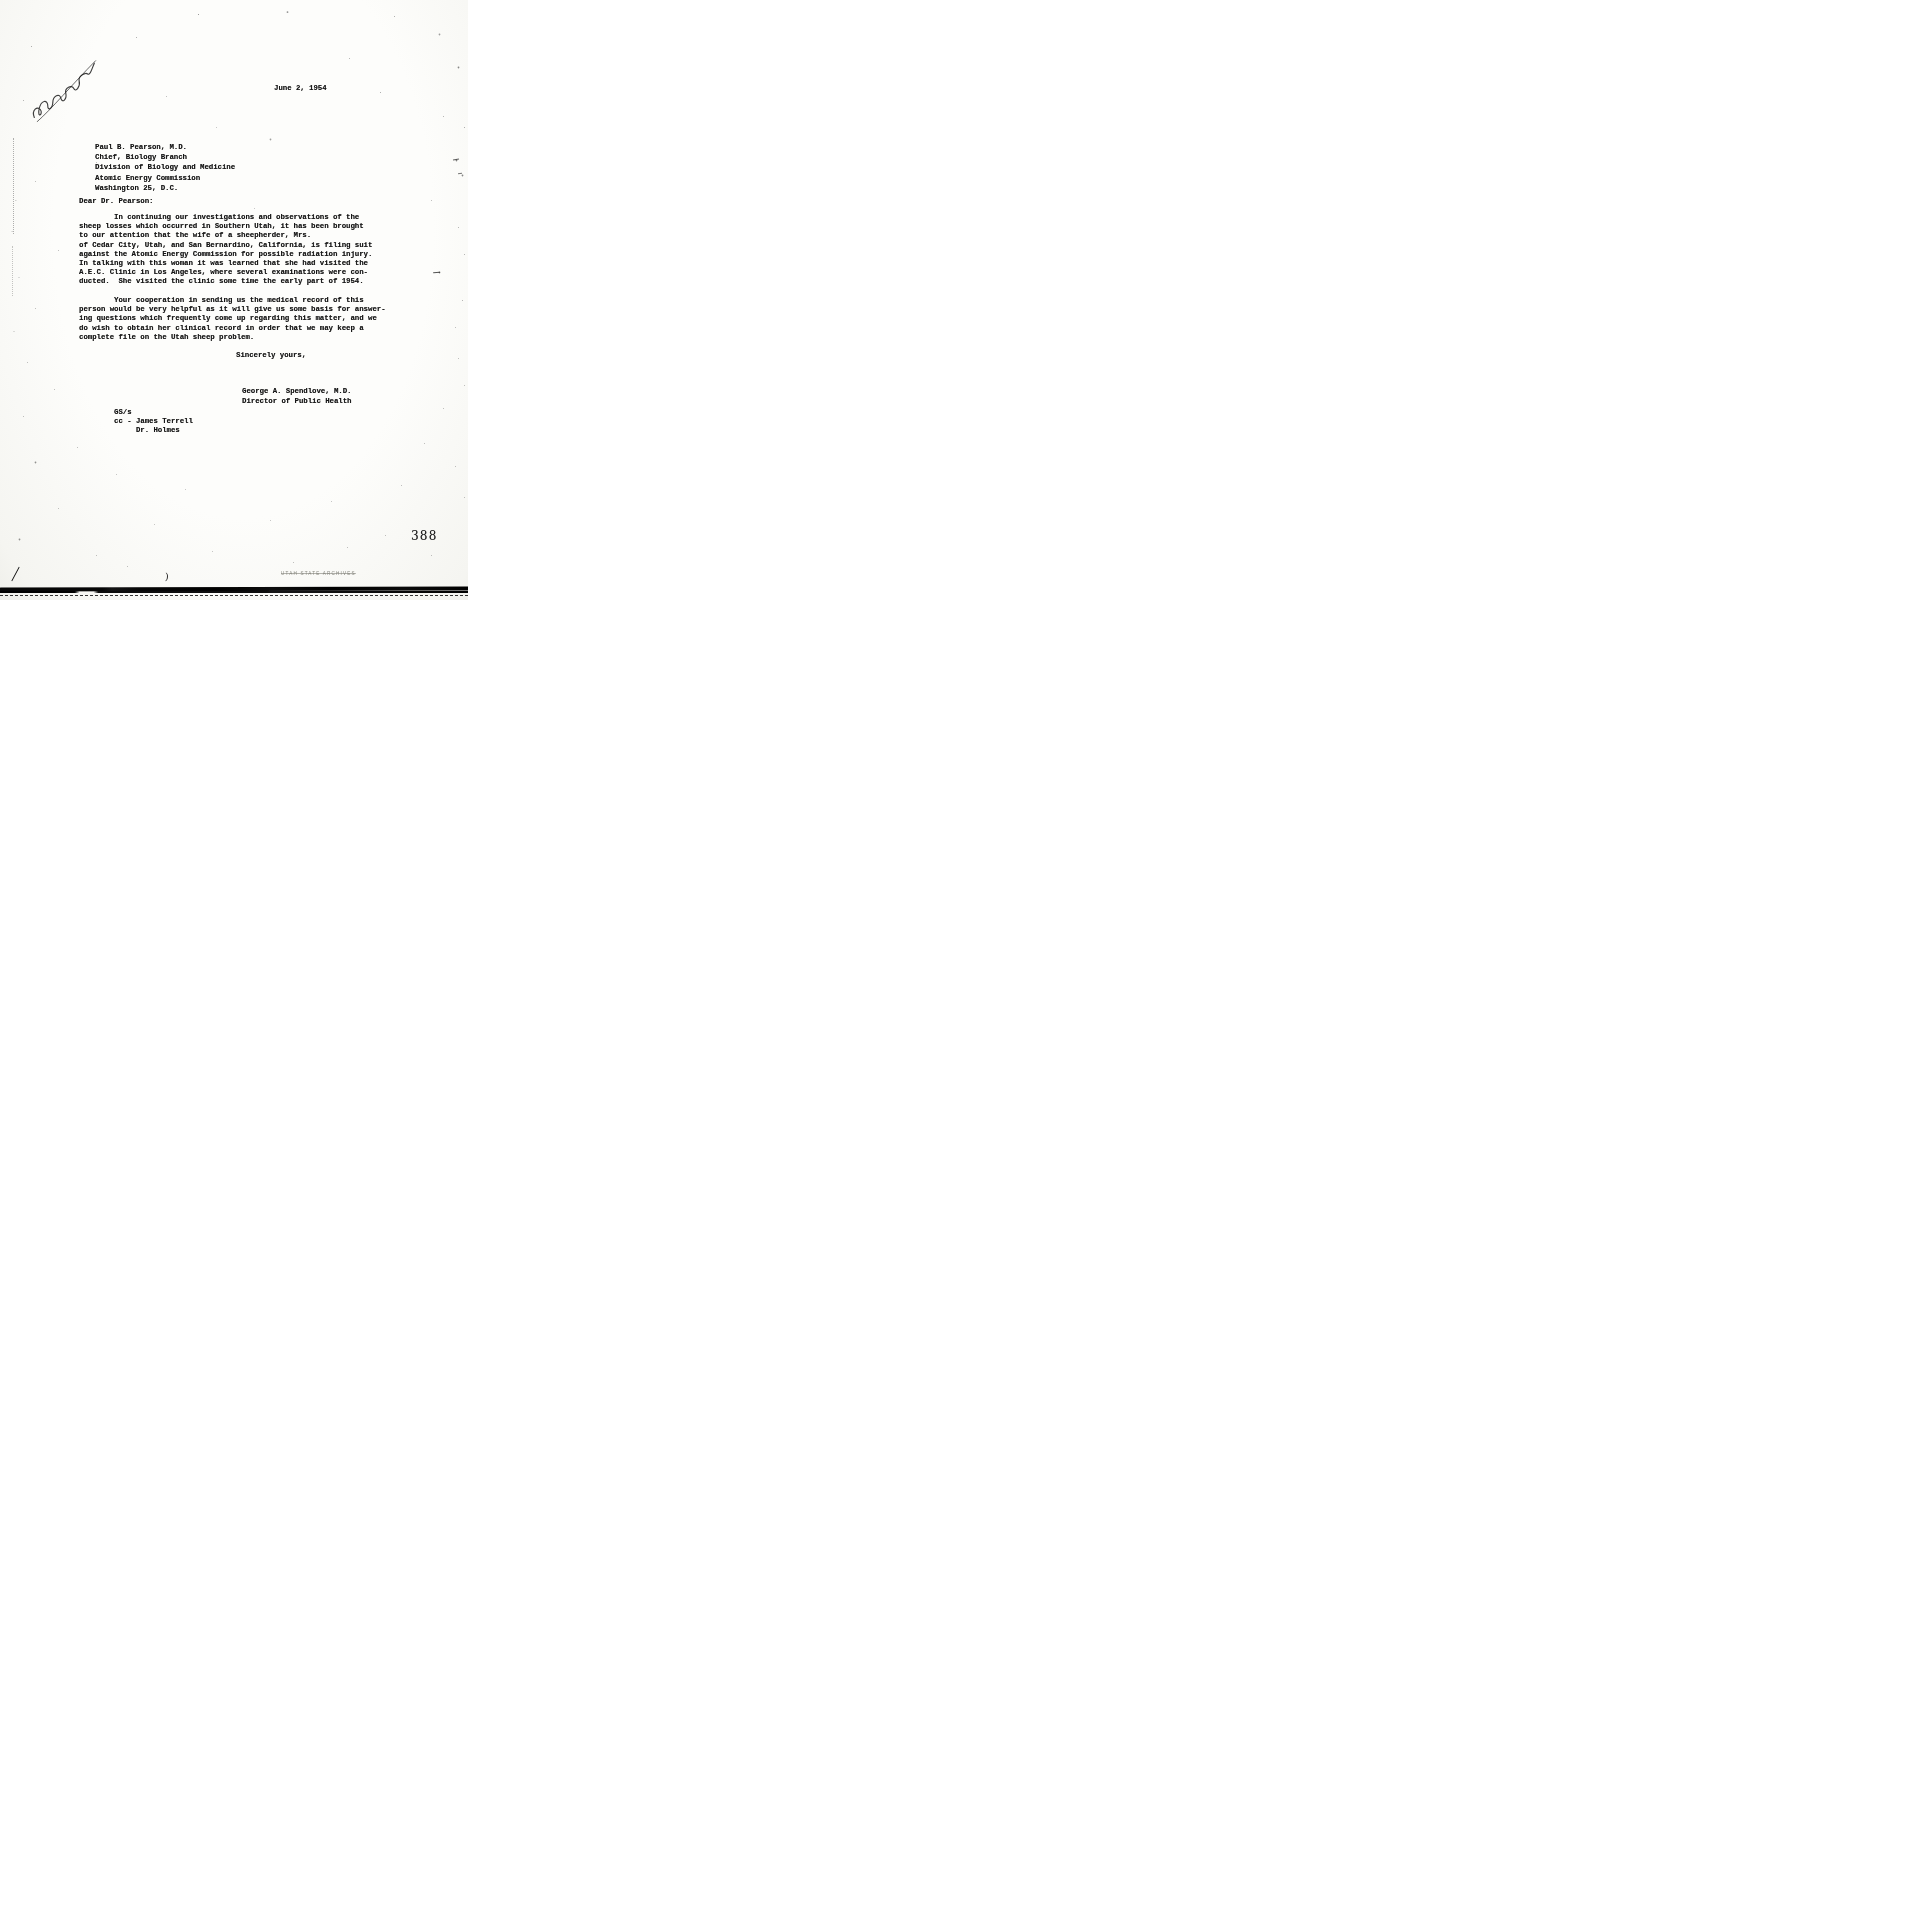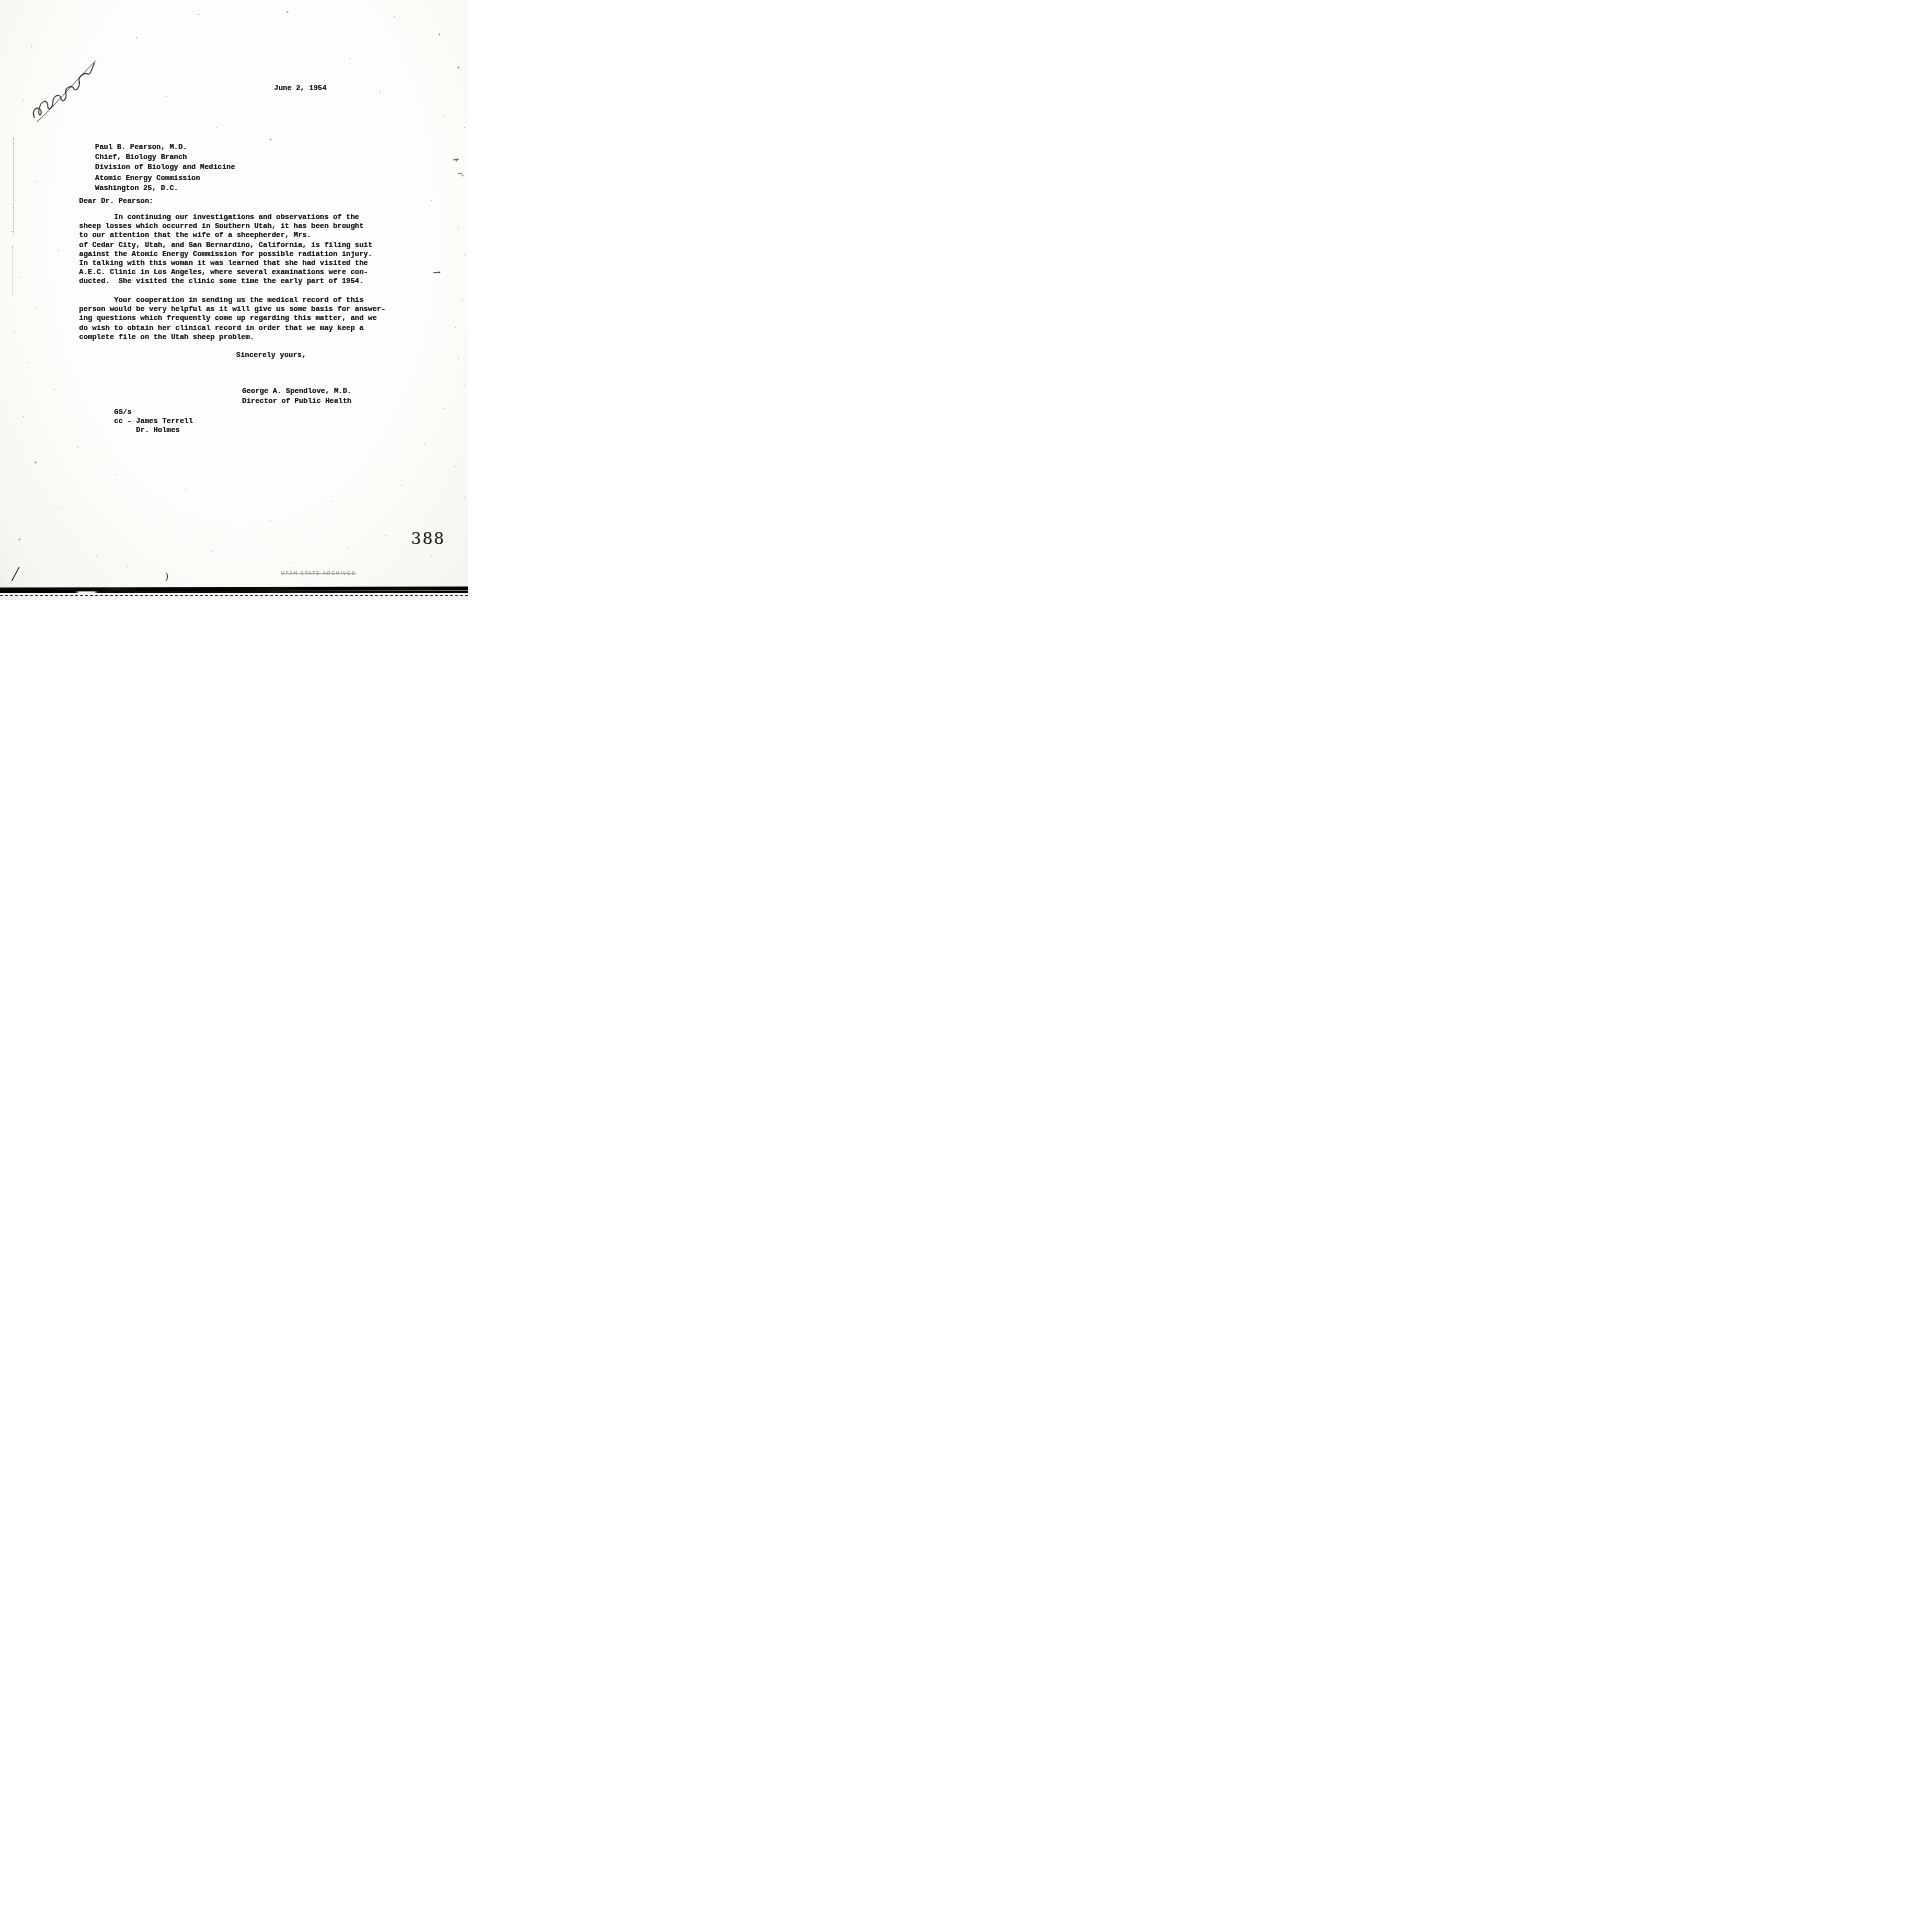--- a/index.html
+++ b/index.html
@@ -142,21 +142,21 @@
   .closing { left: 236px; top: 351px; }
   .signature { left: 242px; top: 386px; }
 
   
   .ccblock { left: 79px; top: 408px; margin-left: 35px; }
 
   
   .page-number {
     position: absolute; left: 411px; top: 529px;
     font-family: "DejaVu Serif", serif;
-    font-size: 16px; letter-spacing: 1.2px;
+    font-size: 12px; letter-spacing: 1.2px;
     color: #1d1d1d;
     text-shadow: 0.2px 0.2px 0.2px rgba(20,20,20,.4);
   }
 
   
   .archive-stamp {
     position: absolute; left: 281px; top: 571px;
     font-family: "Liberation Sans", sans-serif;
     font-size: 4.6px; letter-spacing: 1.2px;
     color: #85857d;

